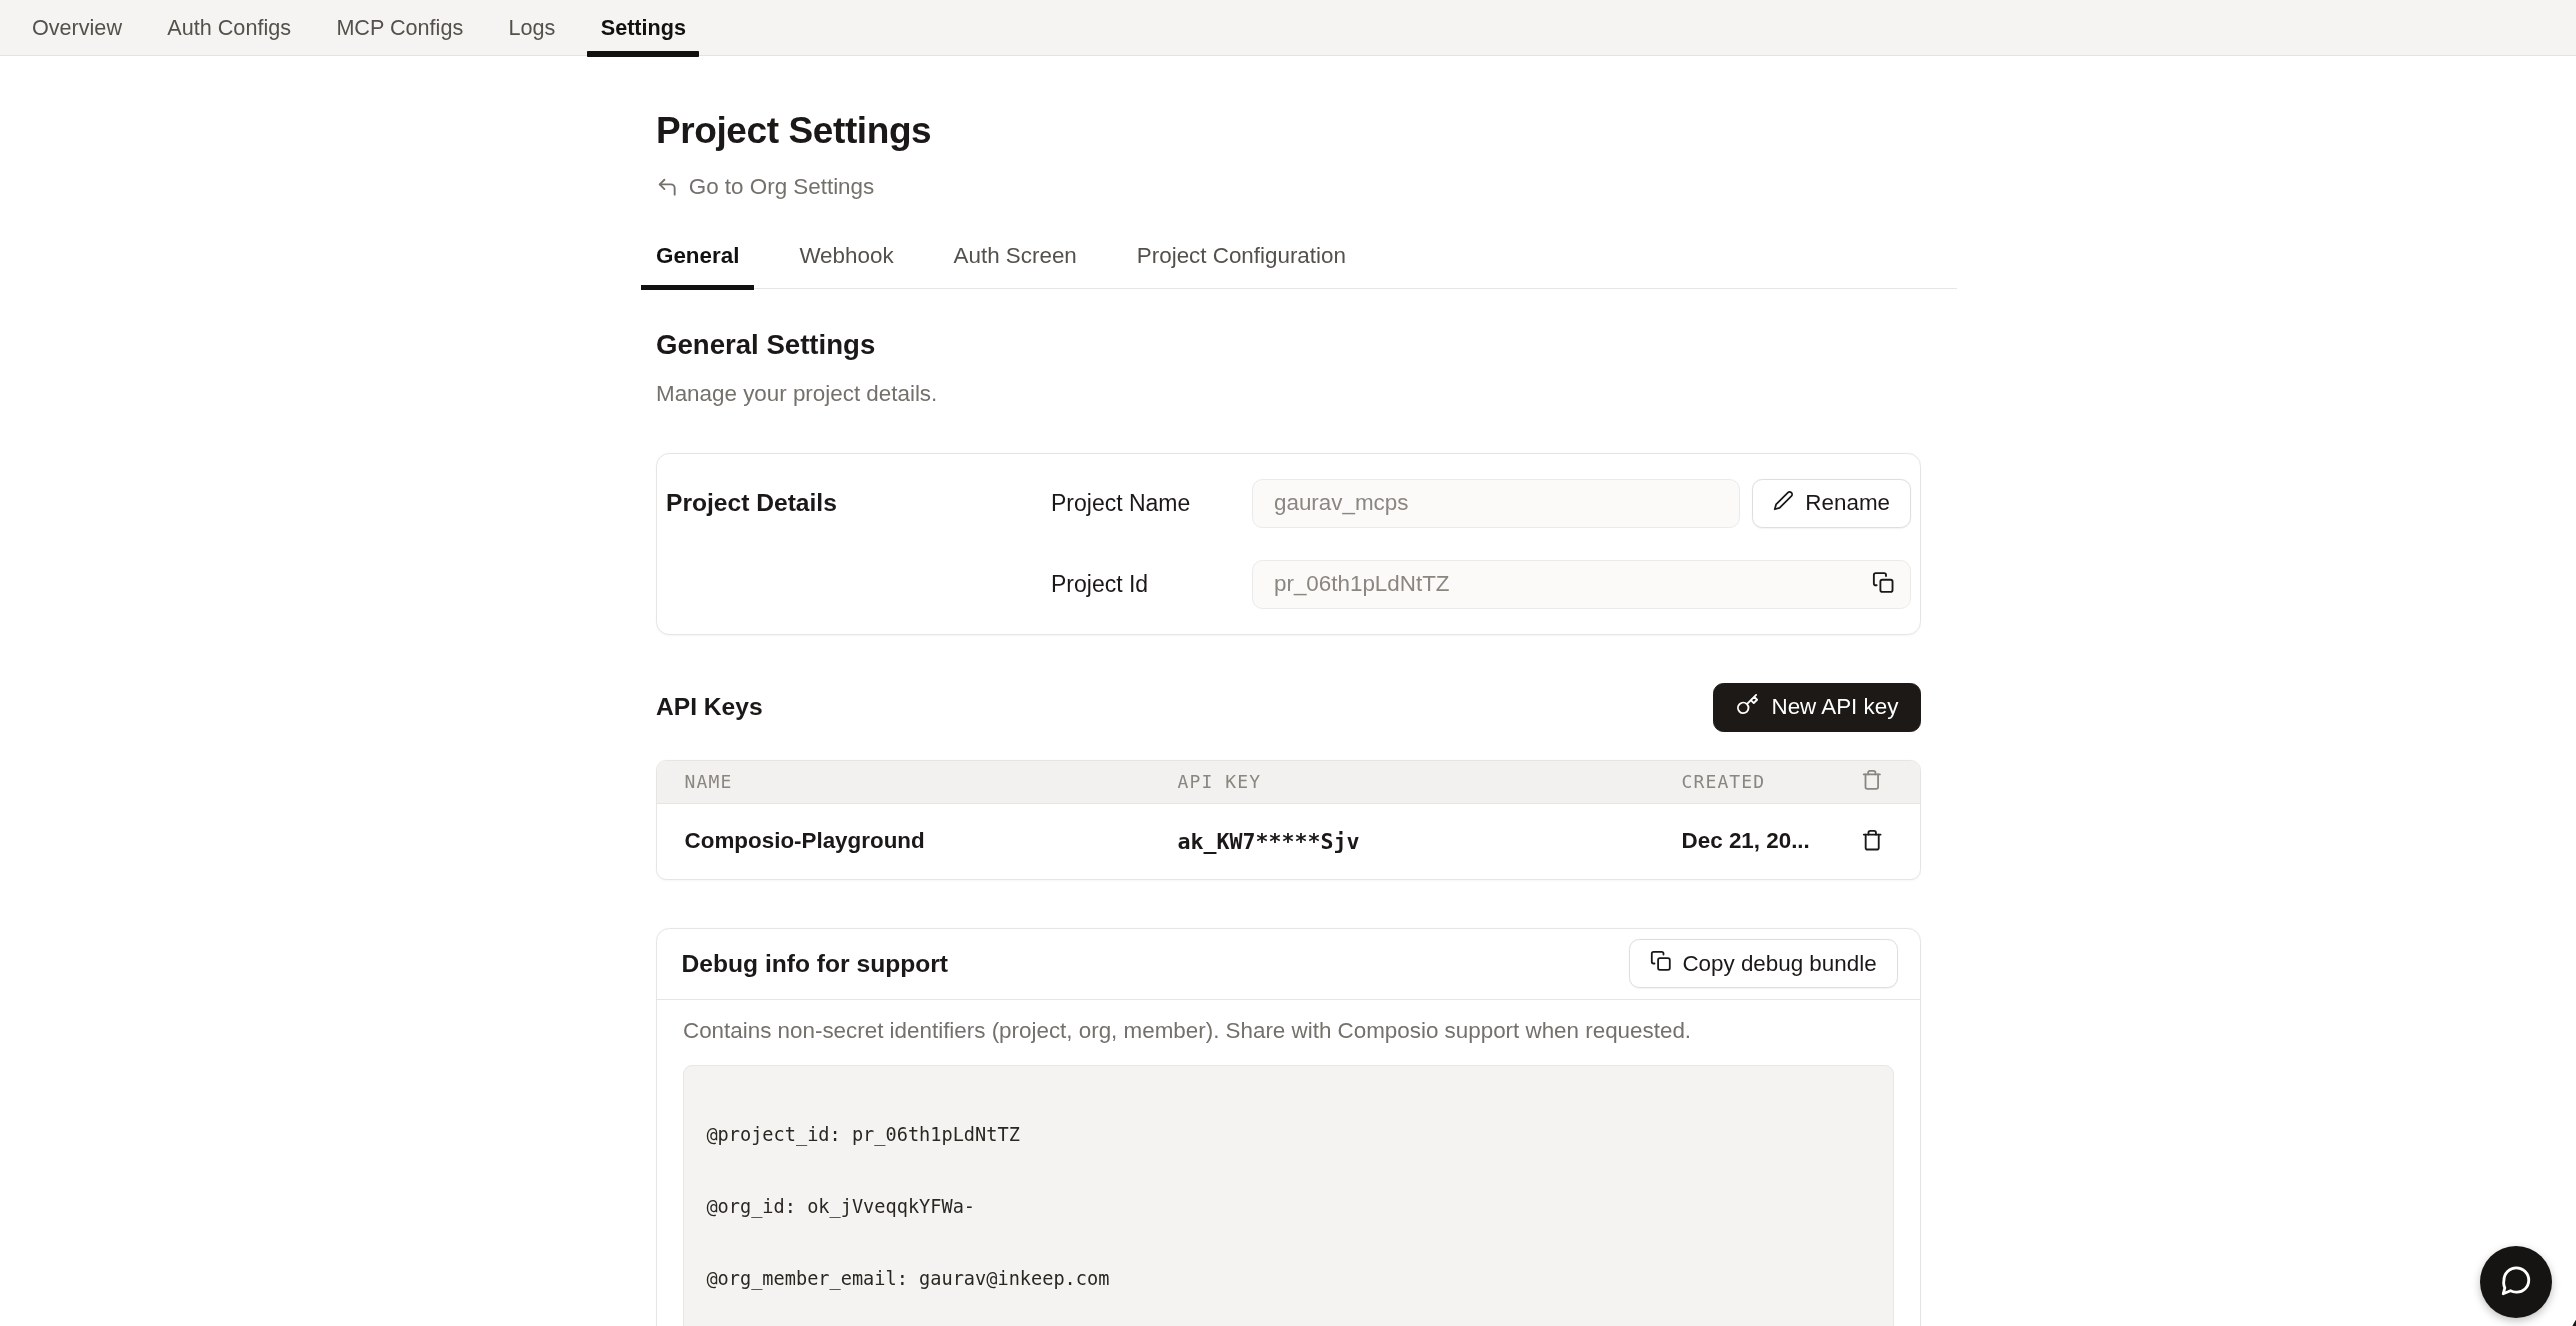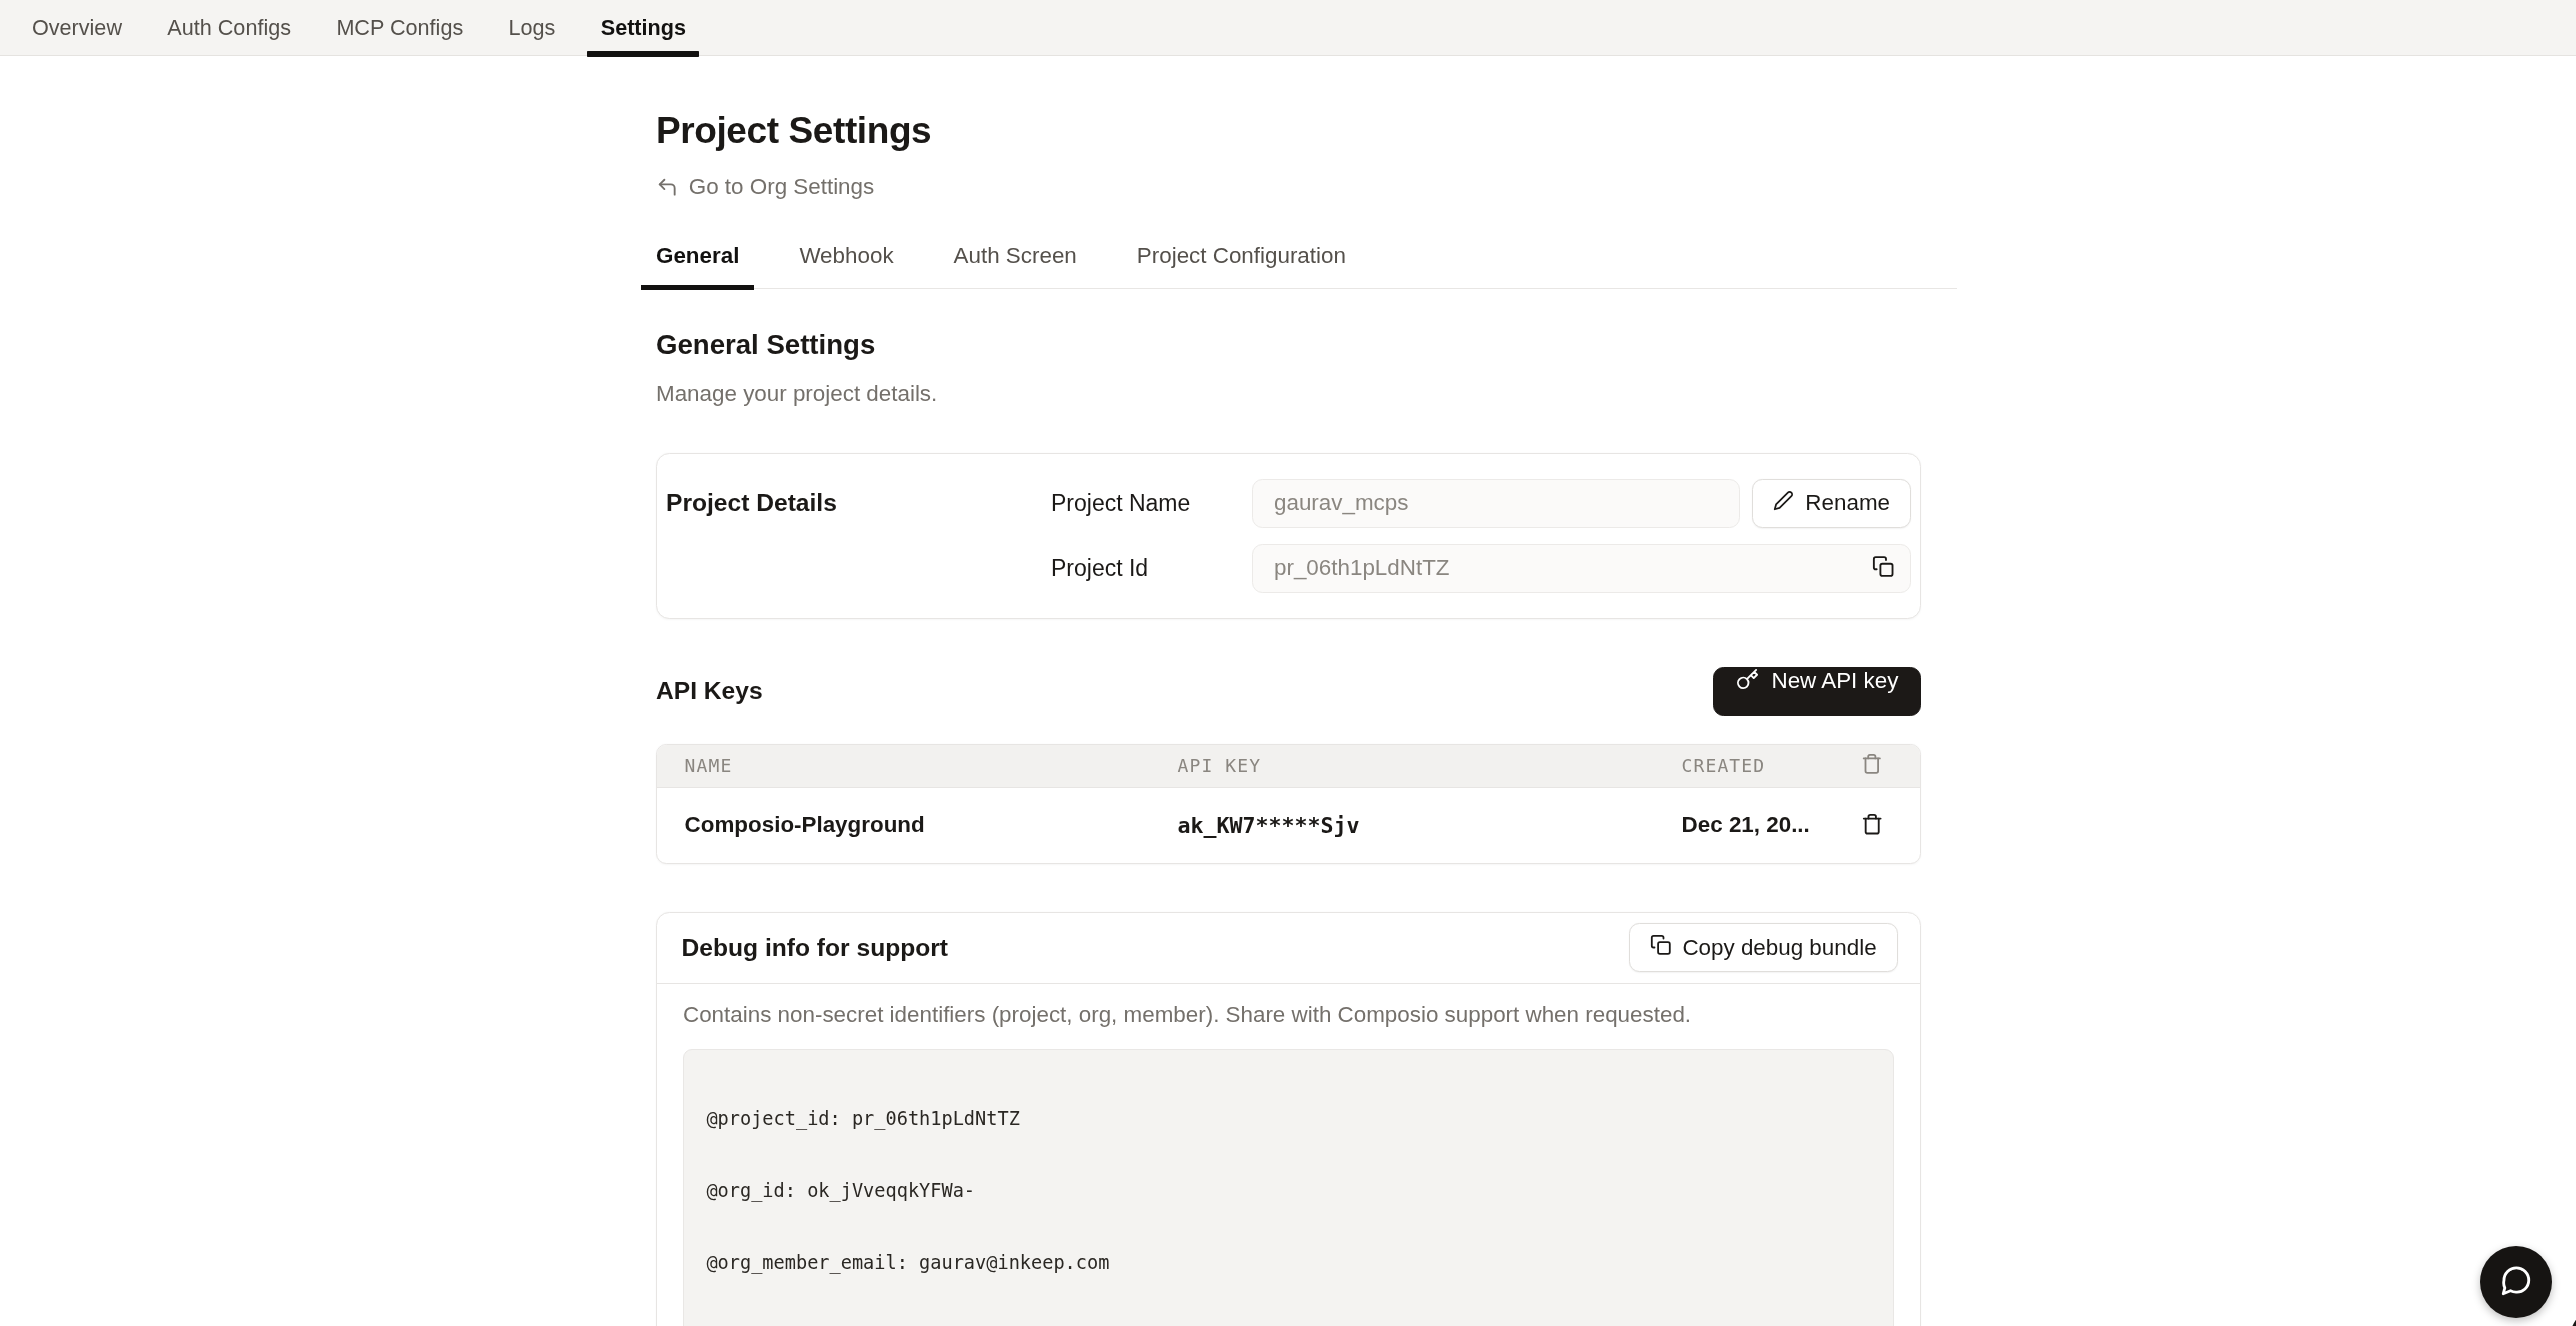--- a/index.html
+++ b/index.html
@@ -40,42 +40,42 @@
   
   .section-heading { margin-top:40px; font-size:27.6px; line-height:31px; font-weight:700; }
   .section-sub { margin-top:19.4px; font-size:22.4px; line-height:27px; color:#74706b; }
   
   .card {
     width:1265px; background:#ffffff; border:1.5px solid #e7e5e3; border-radius:13.4px;
     box-shadow:0 0.7px 2.2px rgba(0,0,0,0.04);
   }
   .details-card { margin-top:46px; padding:25px 9px; display:flex; }
   .details-heading { width:385px; font-size:24.6px; font-weight:700; padding-top:10.4px; }
-  .details-form { flex:1; display:flex; flex-direction:column; gap:16px; }
+  .details-form { flex:1; display:flex; flex-direction:column; gap:32px; }
   .form-row { display:flex; align-items:center; gap:12px; }
   .form-label { width:189px; flex:none; font-size:23px; color:#1b1917; }
   .text-input {
     height:49px; flex:1; background:#fbfaf9; border:1.5px solid #eceae8; border-radius:10.4px;
     font-family:"Liberation Sans", sans-serif; font-size:22.4px; color:#8a8680; padding:0 21px;
     outline:none; min-width:0;
   }
   .input-wrap { position:relative; flex:1; display:flex; }
   .input-icon-btn {
     position:absolute; right:16.4px; top:50%; transform:translateY(-50%);
     background:none; border:none; cursor:pointer; display:flex; align-items:center;
   }
   .btn-outline {
     height:49px; background:#ffffff; border:1.5px solid #e0dedb; border-radius:10.4px;
     display:inline-flex; align-items:center; gap:11.2px; padding:0 20px;
     font-family:"Liberation Sans", sans-serif; font-size:22.4px; color:#1b1917; cursor:pointer;
     box-shadow:0 0.7px 1.5px rgba(0,0,0,0.05); white-space:nowrap;
   }
   .btn-dark {
     height:49px; background:#1c1917; border:1.5px solid #1c1917; border-radius:10.4px;
-    display:inline-flex; align-items:flex-start; gap:12.7px; padding:0 21.6px;
+    display:inline-flex; align-items:center; gap:12.7px; padding:0 21.6px;
     font-family:"Liberation Sans", sans-serif; font-size:22.4px; color:#ffffff; cursor:pointer;
     white-space:nowrap;
   }
   
   .apikeys-head { margin-top:48px; width:1265px; display:flex; align-items:center; justify-content:space-between; }
   .apikeys-title { font-size:24.6px; font-weight:700; }
   .keys-table { margin-top:28px; overflow:hidden; border-radius:10.4px; }
   .t-head {
     display:grid; grid-template-columns:493px 504px 179px 1fr; align-items:center;
     height:43px; background:#f2f1ef; border-bottom:1.5px solid #e7e5e3; padding:0 22.4px 0 27.6px;

